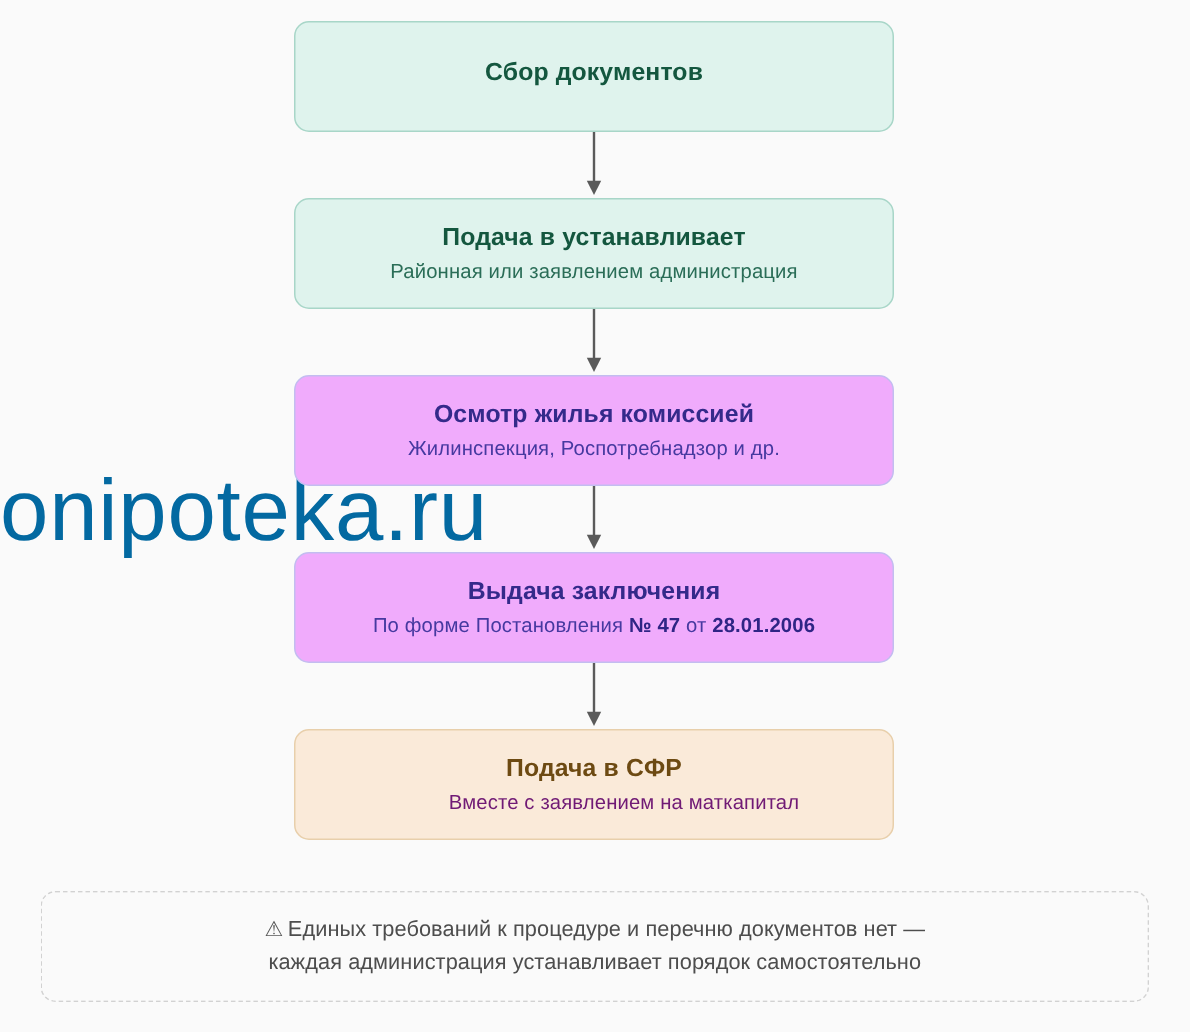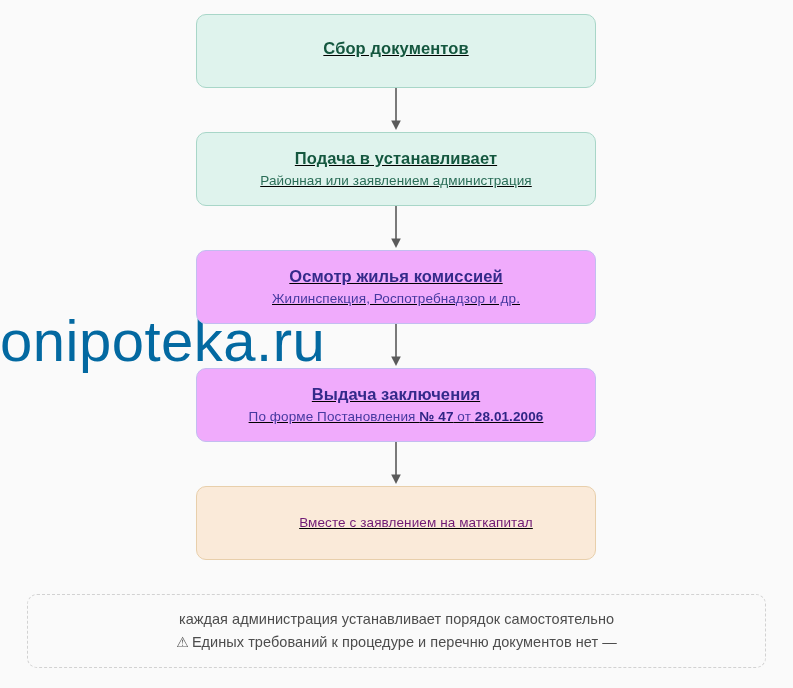--- a/index.html
+++ b/index.html
@@ -46,21 +46,20 @@
     width: 400px;
     height: 74px;
     border-radius: 10px;
     border: 1px solid #b9cfd6;
     display: flex;
     flex-direction: column;
     align-items: center;
     justify-content: center;
     text-align: center;
     position: relative;
-    text-decoration: underline;
   }
   .node .title {
     font-size: 16.5px;
     font-weight: bold;
     line-height: 1.15;
     margin-bottom: 5px;
     letter-spacing: 0.1px;
   }
   .node .subtitle {
     font-size: 13.5px;
@@ -181,21 +180,22 @@
   </div>
 
   <div class="connector">
     <svg width="16" height="44" viewBox="0 0 16 44" aria-hidden="true">
       <line x1="8" y1="0" x2="8" y2="35" stroke="#5a5a5a" stroke-width="1.6"></line>
       <path d="M8 42 L3.2 32.5 L12.8 32.5 Z" fill="#5a5a5a"></path>
     </svg>
   </div>
 
   <div class="node orange">
+    <div class="title">Подача в СФР</div>
     <div class="subtitle">Вместе с заявлением на маткапитал</div>
   </div>
 
 </div>
 
 <div id="note">
+  <div class="note-line"><span class="warn-glyph">⚠</span><span>Единых требований к процедуре и перечню документов нет —</span></div>
   <div class="note-line">каждая администрация устанавливает порядок самостоятельно</div>
-  <div class="note-line"><span class="warn-glyph">⚠</span><span>Единых требований к процедуре и перечню документов нет —</span></div>
 </div>
 
 </body></html>

